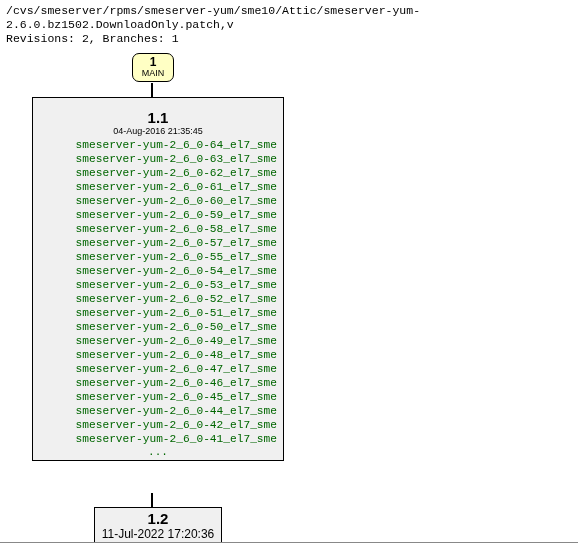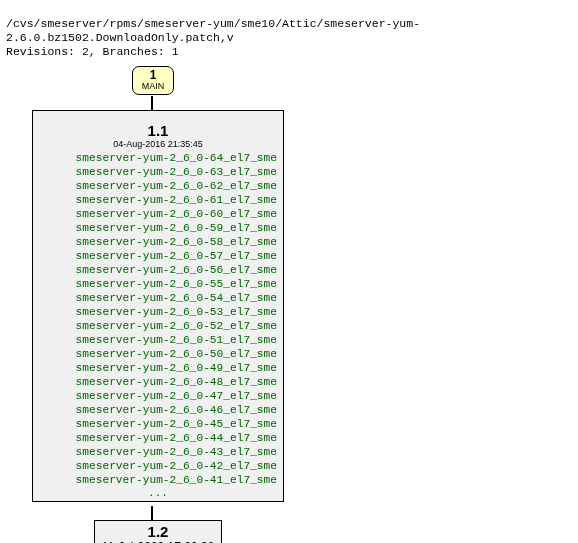--- a/index.html
+++ b/index.html
@@ -3,21 +3,21 @@
 <meta charset="utf-8">
 <style>
 body {
   margin: 0;
   padding: 0;
   font-family: Arial, Helvetica, sans-serif;
   background: #ffffff;
   width: 578px;
 }
 .header {
-  padding: 17px 6px 2px 6px;
+  padding: 4px 6px 2px 6px;
 }
 .path {
   font-family: "Courier New", monospace;
   font-size: 11.5px;
   color: #000;
   line-height: 1.2;
 }
 .revisions {
   font-family: "Courier New", monospace;
   font-size: 11.5px;
@@ -159,34 +159,32 @@
     <div class="rev-date">04-Aug-2016 21:35:45</div>
     <div class="tag-list" id="taglist">
         <div class="tag">smeserver-yum-2_6_0-64_el7_sme</div>
         <div class="tag">smeserver-yum-2_6_0-63_el7_sme</div>
         <div class="tag">smeserver-yum-2_6_0-62_el7_sme</div>
         <div class="tag">smeserver-yum-2_6_0-61_el7_sme</div>
         <div class="tag">smeserver-yum-2_6_0-60_el7_sme</div>
         <div class="tag">smeserver-yum-2_6_0-59_el7_sme</div>
         <div class="tag">smeserver-yum-2_6_0-58_el7_sme</div>
         <div class="tag">smeserver-yum-2_6_0-57_el7_sme</div>
-        <div class="tag">smeserver-yum-2_6_0-56_el7_sme</div>
         <div class="tag">smeserver-yum-2_6_0-55_el7_sme</div>
         <div class="tag">smeserver-yum-2_6_0-54_el7_sme</div>
         <div class="tag">smeserver-yum-2_6_0-53_el7_sme</div>
         <div class="tag">smeserver-yum-2_6_0-52_el7_sme</div>
         <div class="tag">smeserver-yum-2_6_0-51_el7_sme</div>
         <div class="tag">smeserver-yum-2_6_0-50_el7_sme</div>
         <div class="tag">smeserver-yum-2_6_0-49_el7_sme</div>
         <div class="tag">smeserver-yum-2_6_0-48_el7_sme</div>
         <div class="tag">smeserver-yum-2_6_0-47_el7_sme</div>
         <div class="tag">smeserver-yum-2_6_0-46_el7_sme</div>
         <div class="tag">smeserver-yum-2_6_0-45_el7_sme</div>
         <div class="tag">smeserver-yum-2_6_0-44_el7_sme</div>
-        <div class="tag">smeserver-yum-2_6_0-43_el7_sme</div>
         <div class="tag">smeserver-yum-2_6_0-42_el7_sme</div>
         <div class="tag">smeserver-yum-2_6_0-41_el7_sme</div>
       </div>
     <div class="ellipsis">...</div>
   </div>
 
   <div class="line2"></div>
 
   <div class="rev12">
     <div class="rev-num">1.2</div>

